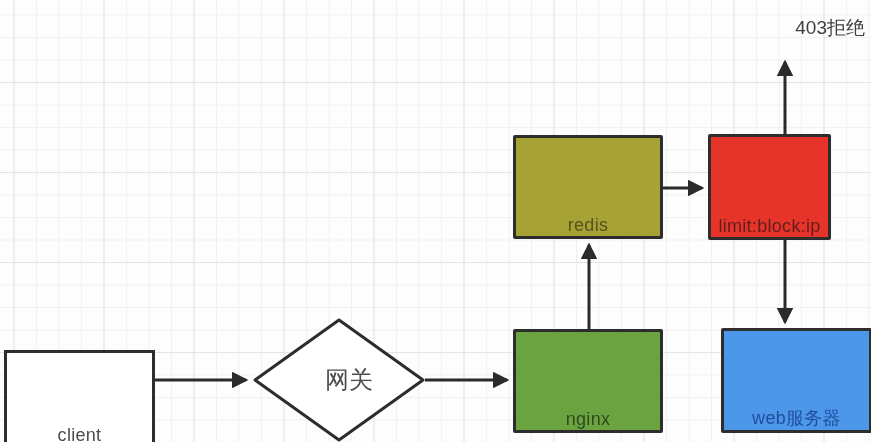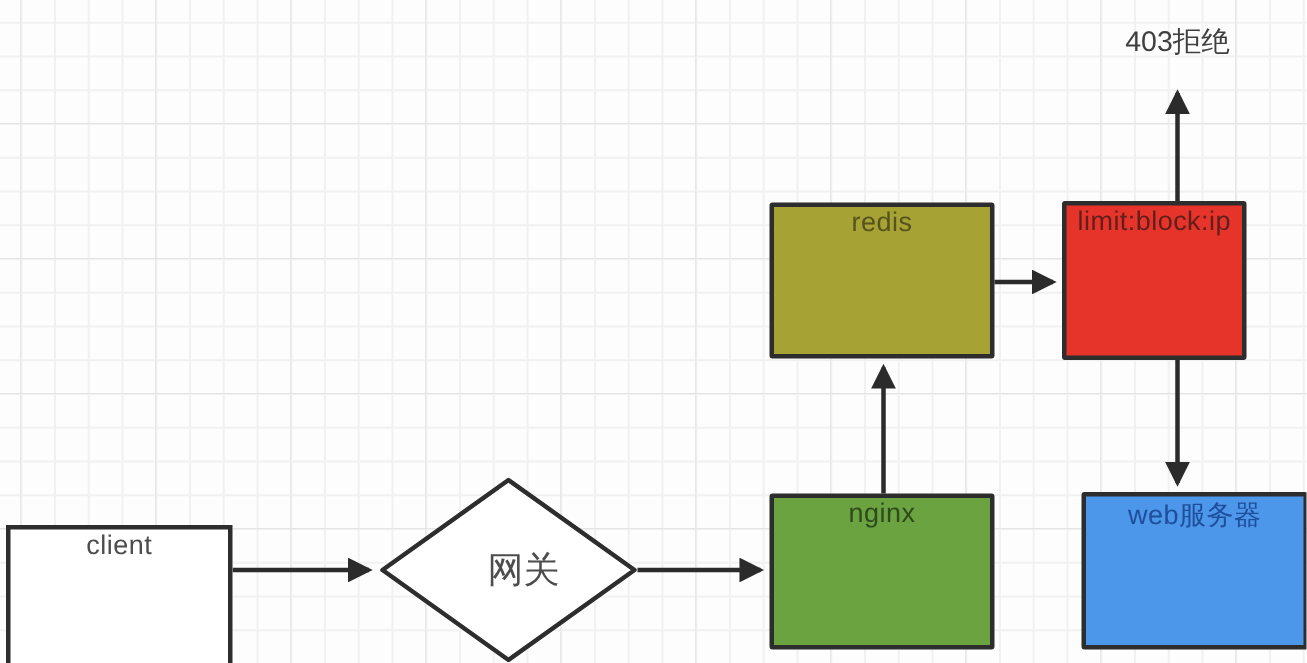--- a/index.html
+++ b/index.html
@@ -18,21 +18,21 @@
       linear-gradient(#f1f1f1 1px, transparent 1px),
       linear-gradient(90deg, #f1f1f1 1px, transparent 1px);
     background-size:90px 90px, 90px 90px, 22.5px 22.5px, 22.5px 22.5px;
     background-position:13.5px -8px;
   }
   .node{
     position:absolute;
     box-sizing:border-box;
     border:3px solid #2d2d2d;
     display:flex;
-    align-items:flex-start;
+    align-items:flex-end;
     justify-content:center;
     font-size:18px;
     letter-spacing:0.3px;
   }
   .node-client{left:4px;top:350px;width:151px;height:99px;border-radius:0;}
   .node-nginx{left:513px;top:329px;width:150px;height:104px;border-radius:2px;}
   .node-redis{left:513px;top:135px;width:150px;height:104px;border-radius:2px;}
   .node-limit{left:708px;top:134px;width:123px;height:106px;border-radius:2px;}
   .node-web{left:709px;top:328px;width:151px;height:105px;border-radius:2px;}
   .diamond-wrap{
@@ -46,21 +46,21 @@
     font-size:24px;
   }
   .edges{
     position:absolute;left:0;top:0;width:871px;height:442px;
     pointer-events:none;
   }
   .edges line{stroke-width:3px;}
   .annotation-403{
     position:absolute;
     left:705px;top:15px;width:160px;
-    text-align:center;
+    text-align:right;
     font-size:19px;
   }
 </style>
 </head>
 <body>
 
 <div class="canvas">
 
   <svg class="edges" width="871" height="442" viewBox="0 0 871 442">
     <defs>

